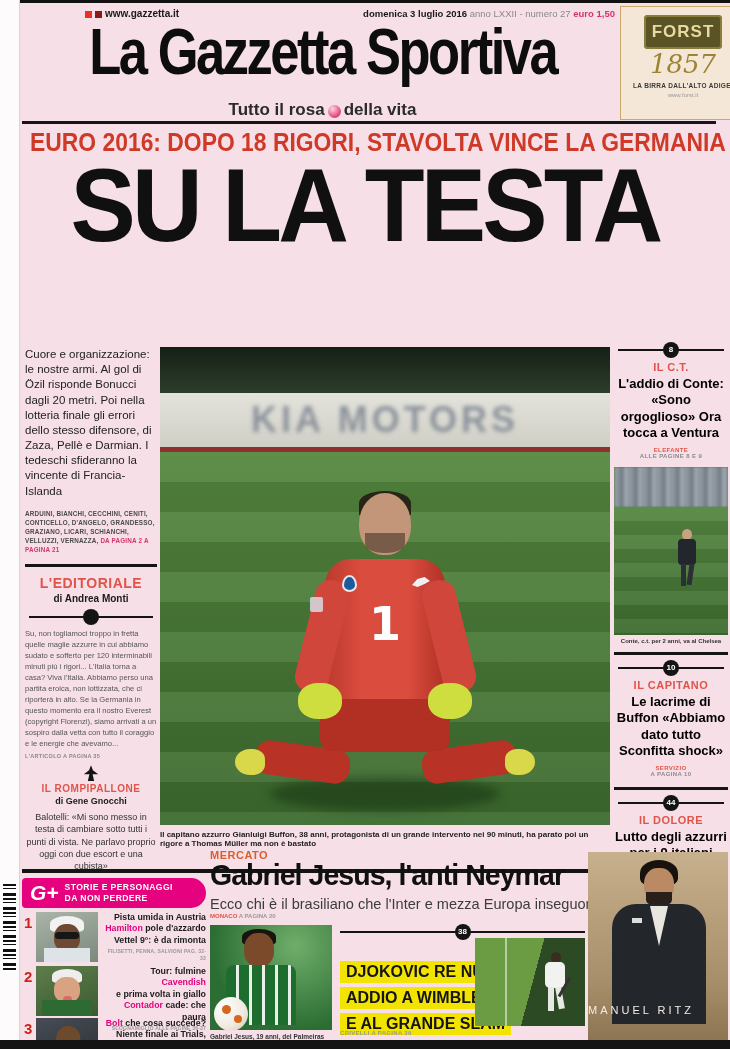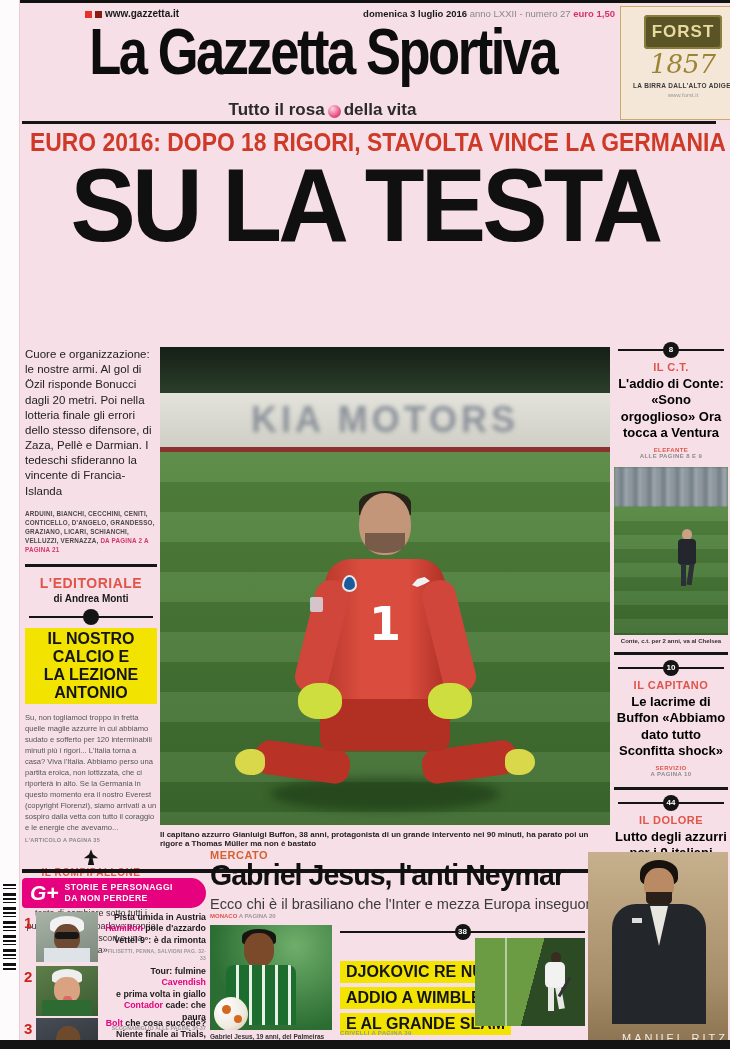--- a/index.html
+++ b/index.html
@@ -166,22 +166,22 @@
 
   
   #ritz{left:588px;top:852px;width:140px;height:188px;position:absolute;overflow:hidden;
         background:linear-gradient(180deg,#c7b08d,#a78e6a 70%,#8d7452);}
   #ritz .hr{position:absolute;left:52px;top:8px;width:38px;height:26px;background:#17120e;border-radius:50% 50% 30% 30%;}
   #ritz .fc{position:absolute;left:56px;top:16px;width:30px;height:34px;background:#b98a63;border-radius:45%;}
   #ritz .bd{position:absolute;left:58px;top:40px;width:26px;height:14px;background:#2a2019;border-radius:0 0 45% 45%;}
   #ritz .suit{position:absolute;left:24px;top:52px;width:94px;height:120px;background:#23262b;border-radius:24px 24px 0 0;}
   #ritz .shirt{position:absolute;left:62px;top:54px;width:18px;height:40px;background:#e9e6df;clip-path:polygon(0 0,100% 0,50% 100%);}
   #ritz .pk{position:absolute;left:44px;top:66px;width:10px;height:5px;background:#ddd;}
-  #ritz .brand{position:absolute;left:0;top:152px;width:140px;text-align:right;color:#f2ece2;
-        font-size:11px;font-weight:500;letter-spacing:3px;margin-top:28px;}
+  #ritz .brand{position:absolute;left:0;top:152px;width:140px;text-align:left;color:#f2ece2;
+        font-size:11px;font-weight:500;letter-spacing:3px;}
   #bottom-bar{left:0;top:1040px;width:730px;height:9px;background:#141414;}
 </style>
 </head>
 <body>
 
 <div id="page">
 
   <div class="abs" id="topline"></div>
   <div class="abs" id="leftstrip">
     <div class="abs" id="barcode"></div>
@@ -224,24 +224,20 @@
     <div class="bylines">
       <span>ARDUINI, BIANCHI, CECCHINI, CENITI, CONTICELLO, D'ANGELO, GRANDESSO, GRAZIANO, LICARI, SCHIANCHI, VELLUZZI, VERNAZZA,</span>
       <span class="pages">DA PAGINA 2 A PAGINA 21</span>
     </div>
     <div class="thickrule"></div>
     <div class="seclabel">L'EDITORIALE</div>
     <div class="author">di Andrea Monti</div>
     <div class="divcirc">
         <span class="c"></span>
       </div>
-    <div class="ytag ylwwrap" style="display:block;text-align:center;">
-      <span style="display:block;">IL NOSTRO CALCIO E</span>
-      <span style="display:block;">LA LEZIONE ANTONIO</span>
-    </div>
     <div class="edbody">Su, non togliamoci troppo in fretta quelle maglie azzurre in cui abbiamo sudato e sofferto per 120 interminabili minuti più i rigori... L'Italia torna a casa? Viva l'Italia. Abbiamo perso una partita eroica, non lottizzata, che ci riporterà in alto. Se la Germania in questo momento era il nostro Everest (copyright Florenzi), siamo arrivati a un sospiro dalla vetta con tutto il coraggio e le energie che avevamo...</div>
     <div class="edfoot">L'ARTICOLO A PAGINA 35</div>
     <div id="bird"></div>
     <div class="seclabel" style="font-size:10px;">IL ROMPIPALLONE</div>
     <div class="author" style="font-size:9px;">di Gene Gnocchi</div>
     <div class="rompbody">Balotelli: «Mi sono messo in testa di cambiare sotto tutti i punti di vista. Ne parlavo proprio oggi con due escort e una cubista»</div>
   </div>
 
   <div class="abs" id="photo">
     <div id="ph-stands"></div>

